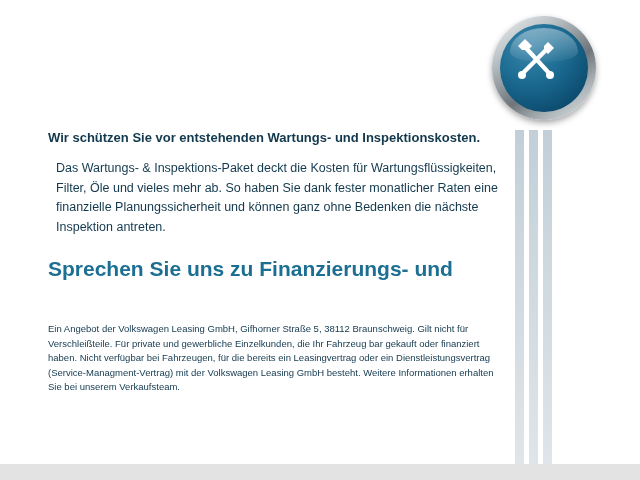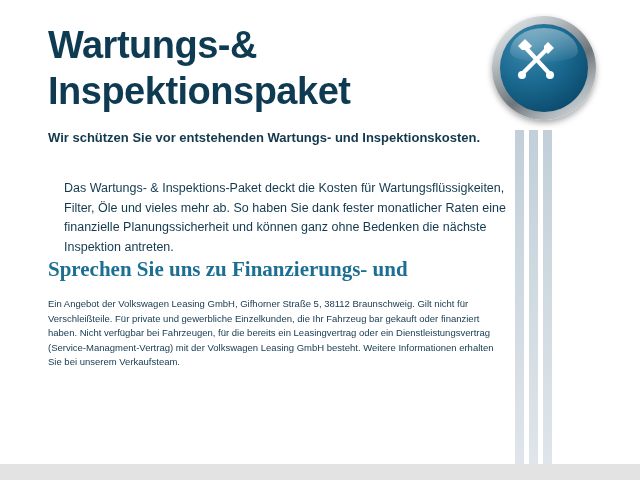--- a/index.html
+++ b/index.html
@@ -70,46 +70,44 @@
     top: 130px;
     width: 450px;
     color: #12384d;
     font-size: 13px;
     font-weight: bold;
     line-height: 16px;
   }
 
   .bodytext {
     position: absolute;
-    left: 64px;
+    left: 56px;
     top: 159px;
     width: 452px;
     color: #13394e;
     font-size: 12.5px;
     line-height: 19.5px;
-    margin-top: 20px;
   }
 
   .cta {
     position: absolute;
     left: 48px;
     top: 255px;
     width: 450px;
     color: #1c6f92;
     font-size: 21px;
     line-height: 28px;
     font-weight: bold;
-    font-family: Liberation Serif, serif;
   }
   .cta .line { display: block; }
 
   .legal {
     position: absolute;
     left: 48px;
-    top: 297px;
+    top: 322px;
     width: 452px;
     color: #13394e;
     font-size: 9.5px;
     line-height: 14.5px;
   }
 
   
   .badge {
     position: absolute;
     left: 492px;
@@ -173,24 +171,20 @@
         <line x1="14" y1="42" x2="38" y2="18"></line>
         <line x1="18" y1="16" x2="40" y2="40"></line>
       </g>
       <path d="M10 14 l7 -7 l7 7 l-4 4 l-6 0 z" fill="#ffffff"></path>
       <path d="M40 10 l6 6 l-6 6 l-4 -4 l0 -4 z" fill="#ffffff"></path>
       <circle cx="14" cy="43" r="4" fill="#ffffff"></circle>
       <circle cx="42" cy="43" r="4" fill="#ffffff"></circle>
     </svg>
   </div>
 
-  <div class="headline">
-    <span class="line">Wartungs-&amp;</span>
-    <span class="line">Inspektionspaket</span>
-  </div>
 
   <div class="subhead">Wir schützen Sie vor entstehenden Wartungs- und Inspektionskosten.</div>
 
   <div class="bodytext">Das Wartungs- &amp; Inspektions-Paket deckt die Kosten für Wartungsflüssigkeiten, Filter, Öle und vieles mehr ab. So haben Sie dank fester monatlicher Raten eine finanzielle Planungssicherheit und können ganz ohne Bedenken die nächste Inspektion antreten.</div>
 
   <div class="cta">
     <span class="line">Sprechen Sie uns zu Finanzierungs- und</span>
   </div>
 
   <div class="legal">Ein Angebot der Volkswagen Leasing GmbH, Gifhorner Straße 5, 38112 Braunschweig. Gilt nicht für Verschleißteile. Für private und gewerbliche Einzelkunden, die Ihr Fahrzeug bar gekauft oder finanziert haben. Nicht verfügbar bei Fahrzeugen, für die bereits ein Leasingvertrag oder ein Dienstleistungsvertrag (Service-Managment-Vertrag) mit der Volkswagen Leasing GmbH besteht. Weitere Informationen erhalten Sie bei unserem Verkaufsteam.</div>

